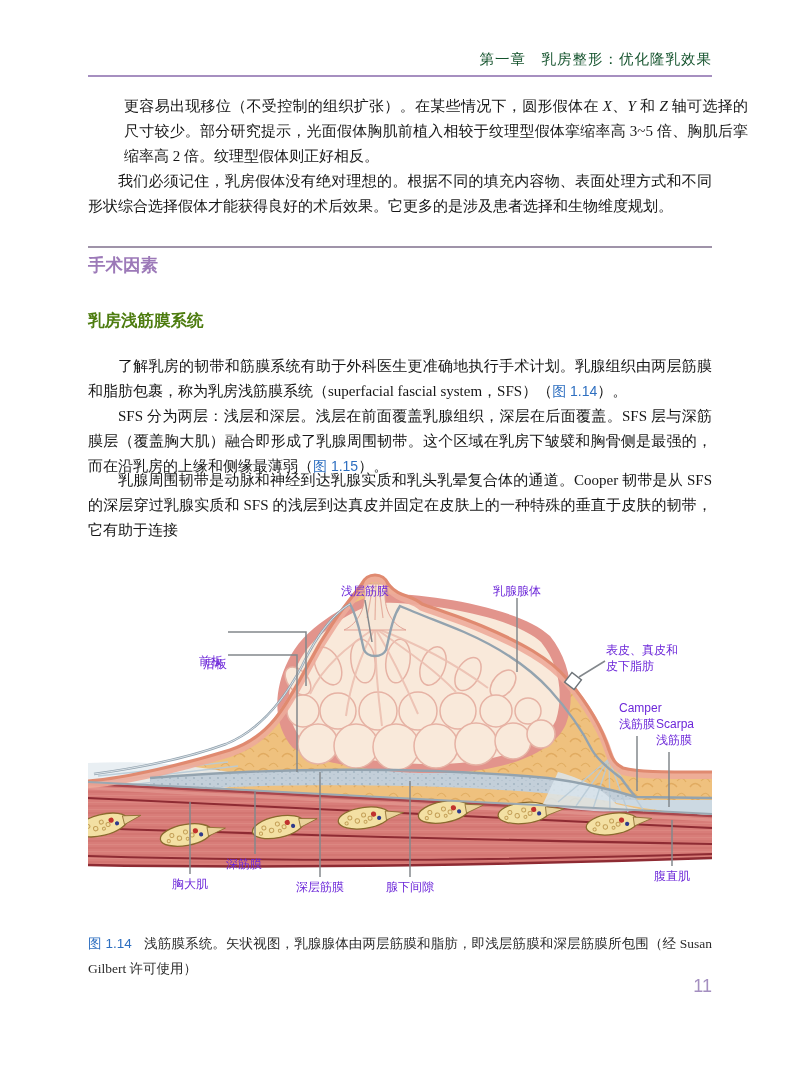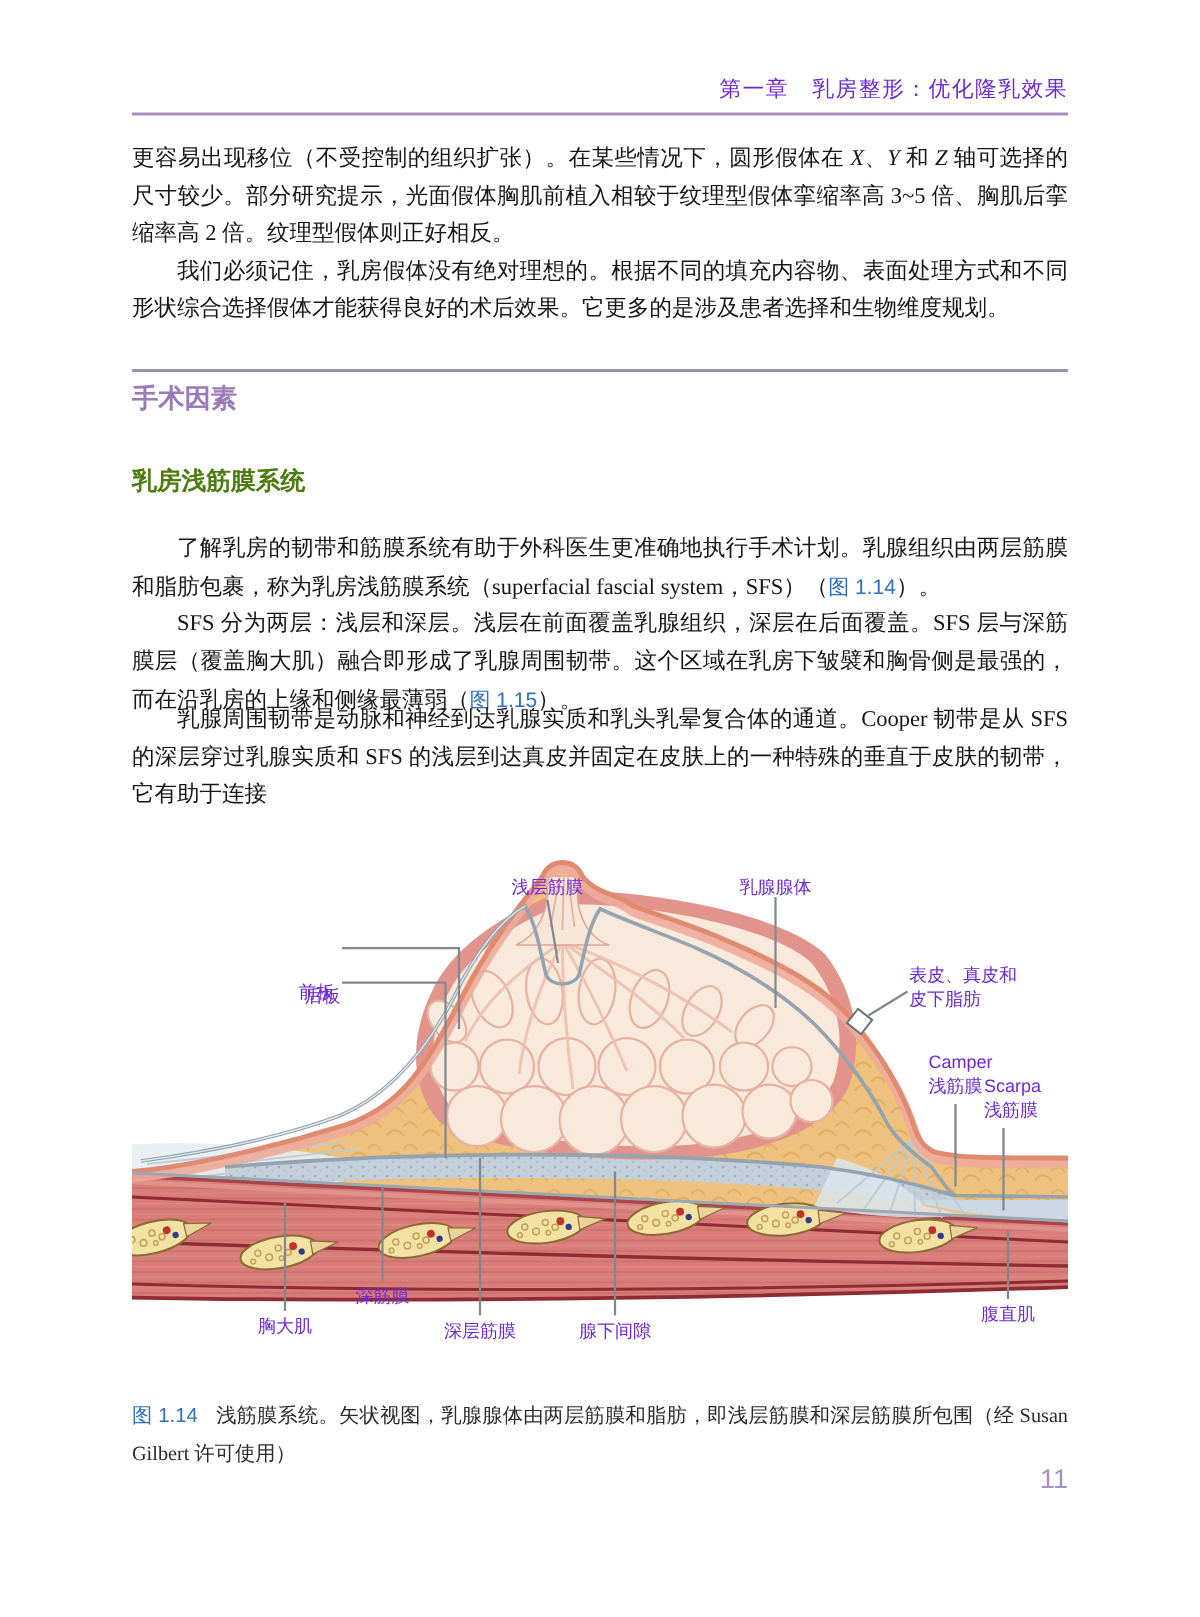--- a/index.html
+++ b/index.html
@@ -1,26 +1,26 @@
 <!DOCTYPE html>
 <html><head>
 <meta charset="utf-8">
 <style>
   html,body{margin:0;padding:0;background:#ffffff;}
   .page{position:relative;width:800px;height:1078px;background:#fff;overflow:hidden;
         font-family:"Liberation Serif","DejaVu Serif",serif;color:#141414;}
   
   .running-head{position:absolute;left:88px;top:50px;width:624px;text-align:right;
-        font-family:"Liberation Sans","DejaVu Sans",sans-serif;font-size:14.5px;color:#6d28d9;letter-spacing:1px;}
+        font-family:"Liberation Sans","DejaVu Sans",sans-serif;font-size:14.5px;color:#14532d;letter-spacing:1px;}
   .head-rule{position:absolute;left:88px;top:75px;width:624px;height:2px;background:#a68fc0;}
   
   .para{position:absolute;left:88px;width:624px;margin:0;font-size:15px;line-height:25.2px;
         text-align:justify;color:#161616;}
   .para.indent{text-indent:2em;}
-  .p1{top:94px;} .p2{top:169px;} .p3{top:354px;} .p4{top:404px;} .p5{top:468px;}
+  .p1{top:94px;margin-left:36px;} .p2{top:169px;} .p3{top:354px;} .p4{top:404px;} .p5{top:468px;}
   .seg-i{font-style:italic;}
   .seg-ref{color:#2e6fc0;font-family:"Liberation Sans","DejaVu Sans",sans-serif;font-size:14px;}
   
   .sec-rule{position:absolute;left:88px;top:246px;width:624px;height:2px;background:#9f93a9;}
   .h-surgical{position:absolute;left:88px;top:253px;margin:0;
         font-family:"Liberation Sans","DejaVu Sans",sans-serif;font-size:17.5px;font-weight:bold;color:#9c79b8;}
   .h-sfs{position:absolute;left:88px;top:310px;margin:0;
         font-family:"Liberation Serif","DejaVu Serif",serif;font-size:16.5px;font-weight:bold;color:#4d7c0f;}
   
   .fig{position:absolute;left:88px;top:566px;width:624px;height:362px;margin:0;background:#fff;}
@@ -28,21 +28,21 @@
   .lbl{position:absolute;font-family:"Liberation Sans","DejaVu Sans",sans-serif;
        font-size:12px;line-height:16px;color:#6d28d9;white-space:pre-line;}
   .lc{text-align:center;} .lr{text-align:right;}
   .lbl-superficial{left:229px;top:17px;width:96px;}
   .lbl-gland{left:381px;top:17px;width:96px;}
   .lbl-ant{left:81px;top:59px;width:54px;margin-top:28px;}
   .lbl-post{left:85px;top:90px;width:54px;}
   .lbl-skinlayers{left:518px;top:76px;width:106px;}
   .lbl-camper{left:531px;top:134px;width:70px;}
   .lbl-scarpa{left:568px;top:150px;width:58px;}
-  .lbl-deepfascia{left:127px;top:290px;width:80px;}
+  .lbl-deepfascia{left:116px;top:290px;width:80px;}
   .lbl-pect{left:62px;top:310px;width:80px;}
   .lbl-deeplayer{left:186px;top:313px;width:92px;}
   .lbl-subgland{left:276px;top:313px;width:92px;}
   .lbl-rectus{left:544px;top:302px;width:80px;}
   
   .caption{position:absolute;left:88px;top:931px;width:624px;margin:0;
         font-size:13.5px;line-height:25px;text-align:justify;color:#2a2a2a;}
   .cap-tag{color:#2e6fc0;font-family:"Liberation Sans","DejaVu Sans",sans-serif;margin-right:0.9em;}
   
   .pageno{position:absolute;right:88px;top:976px;font-family:"Liberation Sans","DejaVu Sans",sans-serif;

